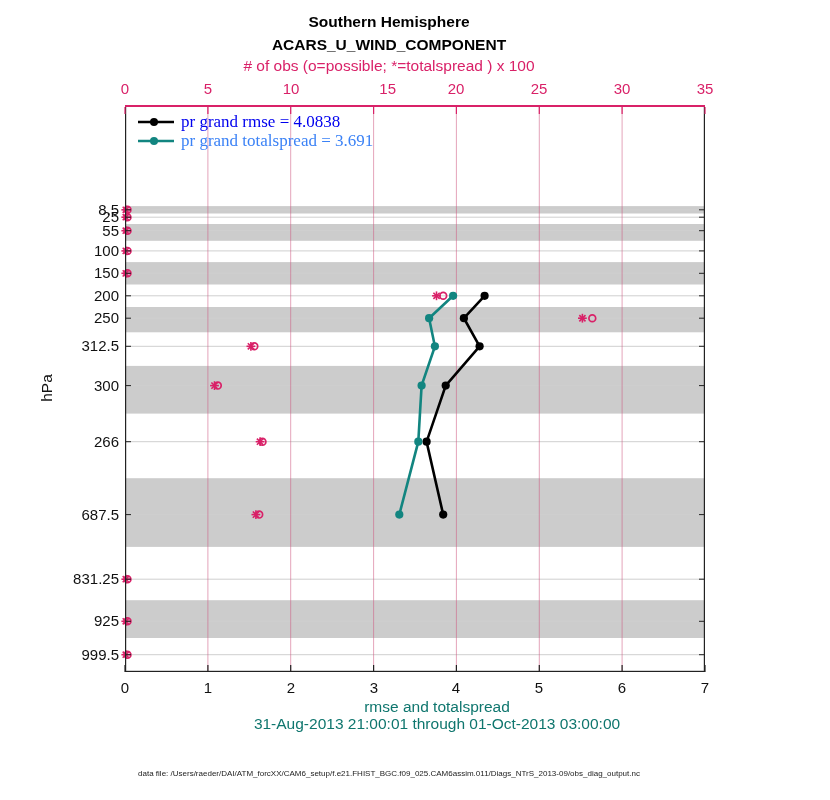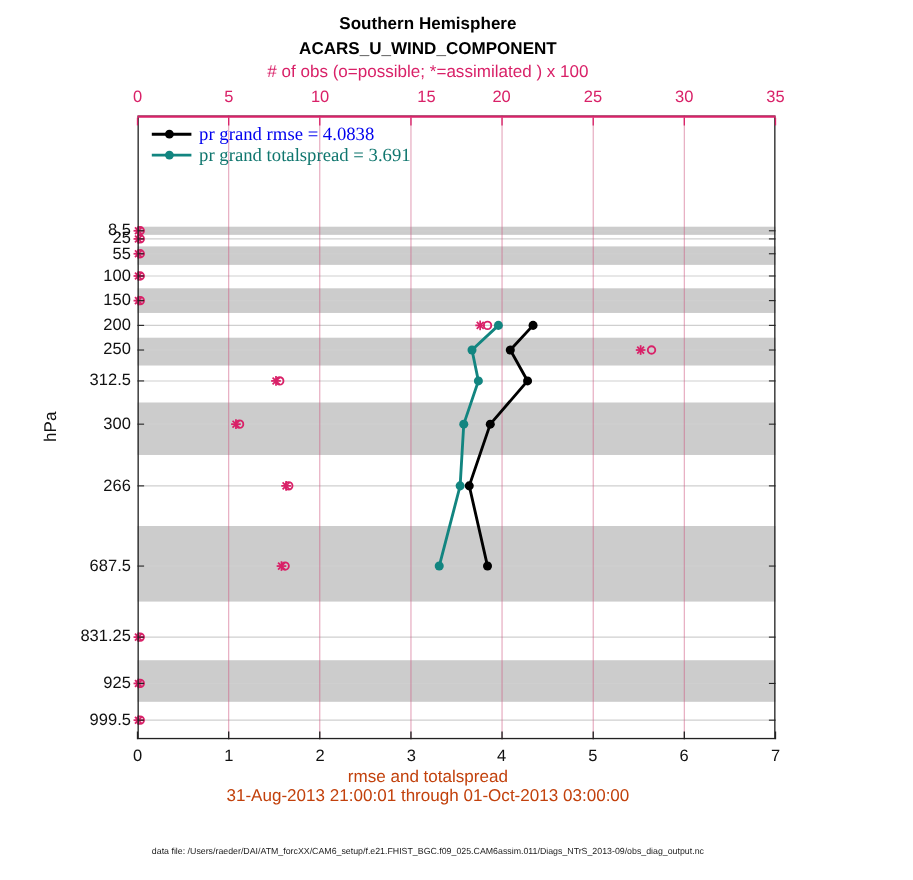--- a/index.html
+++ b/index.html
@@ -1,21 +1,21 @@
 <!DOCTYPE html>
 <html><head>
 <meta charset="utf-8">
 <style>
   html,body{margin:0;padding:0;background:#fff;}
   .fig{position:relative;width:830px;height:800px;background:#ffffff;
        font-family:"Liberation Sans",sans-serif;color:#1a1a1a;overflow:hidden;}
   .t-center{position:absolute;left:0;width:778px;text-align:center;white-space:pre;}
   .title{font-weight:bold;font-size:15.5px;color:#000;}
   .obslabel{font-size:15.5px;}
-  .axlabel{font-size:15.5px;color:#c2410c;}
+  .axlabel{font-size:15.5px;color:#0f766e;padding-left:48px;}
   .footer{font-size:8px;color:#222;}
   #plot-svg{position:absolute;left:125px;top:105px;overflow:visible;}
   .ylab{position:absolute;right:0;height:18px;line-height:18px;font-size:15px;color:#111;white-space:nowrap;}
   .xtl{position:absolute;width:44px;text-align:center;font-size:15px;}
   #ytick-labels{position:absolute;left:0;top:0;width:119px;height:656px;}
   #xtick-labels{position:absolute;left:0;top:679px;width:830px;height:18px;color:#111;}
   #obstick-labels{position:absolute;left:0;top:80px;width:830px;height:18px;}
   #ylabel{position:absolute;left:38px;top:374px;width:28px;height:28px;
           transform:rotate(-90deg);font-size:15.5px;color:#111;text-align:center;}
   #legend{position:absolute;left:137px;top:112px;}
@@ -23,21 +23,21 @@
   .lrow svg{margin-right:6px;}
   .ltext{font-size:17px;white-space:pre;font-family:Liberation Serif, serif;}
 </style>
 </head>
 <body>
 
 <div class="fig">
 
   <div class="t-center title" style="top:13px;">Southern Hemisphere</div>
   <div class="t-center title" style="top:36px;">ACARS_U_WIND_COMPONENT</div>
-  <div class="t-center obslabel" style="top: 57px; color: rgb(217, 33, 104);"># of obs (o=possible; *=assimilated ) x 100</div>
+  <div class="t-center obslabel" style="top: 57px; color: rgb(217, 33, 104);"># of obs (o=possible; *=totalspread ) x 100</div>
 
   <div id="obstick-labels" style="color: rgb(217, 33, 104);">
       <span class="xtl" style="left: 103px;">0</span>
       <span class="xtl" style="left: 186px;">5</span>
       <span class="xtl" style="left: 269px;">10</span>
       <span class="xtl" style="left: 352px; text-align: right;">15</span>
       <span class="xtl" style="left: 434px;">20</span>
       <span class="xtl" style="left: 517px;">25</span>
       <span class="xtl" style="left: 600px;">30</span>
       <span class="xtl" style="left: 683px;">35</span>
@@ -255,21 +255,21 @@
           <line x1="1" y1="6" x2="37" y2="6" stroke="#000000" stroke-width="2.6"></line>
           <circle cx="17" cy="6" r="4" fill="#000000"></circle>
         </svg>
         <span class="ltext" style="color: rgb(0, 0, 238);">pr grand rmse = 4.0838</span>
       </div>
       <div class="lrow">
         <svg width="38" height="12">
           <line x1="1" y1="6" x2="37" y2="6" stroke="#128580" stroke-width="2.6"></line>
           <circle cx="17" cy="6" r="4" fill="#128580"></circle>
         </svg>
-        <span class="ltext" style="color: #0f766e;">pr grand totalspread = 3.691</span>
+        <span class="ltext" style="color: #3b82f6;">pr grand totalspread = 3.691</span>
       </div>
     </div>
 
   <div id="xtick-labels">
       <span class="xtl" style="left: 103px;">0</span>
       <span class="xtl" style="left: 186px;">1</span>
       <span class="xtl" style="left: 269px;">2</span>
       <span class="xtl" style="left: 352px;">3</span>
       <span class="xtl" style="left: 434px;">4</span>
       <span class="xtl" style="left: 517px;">5</span>

